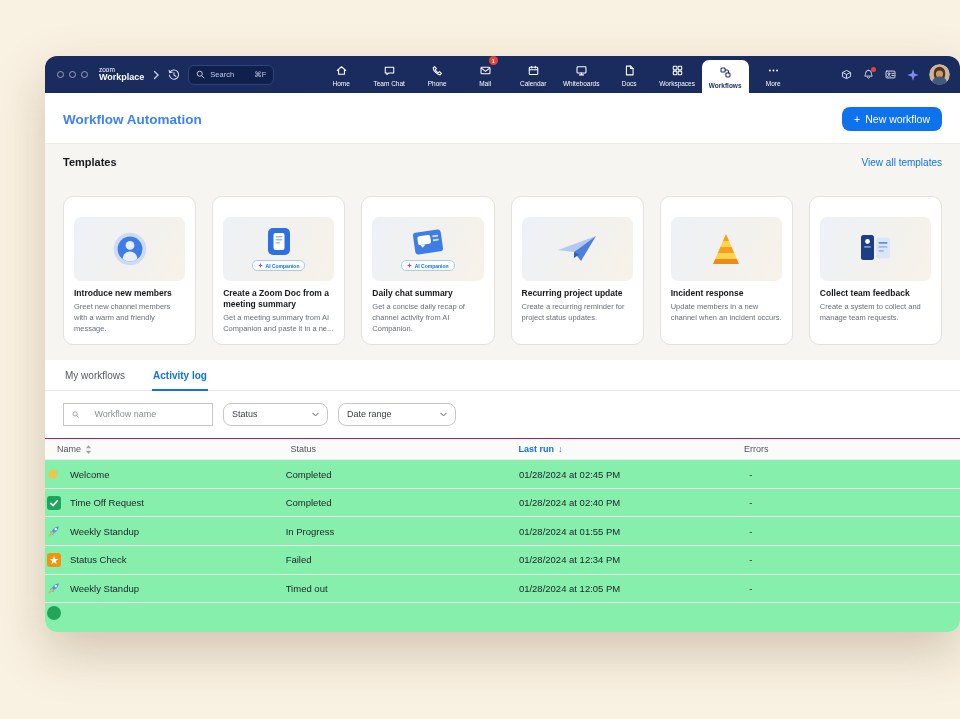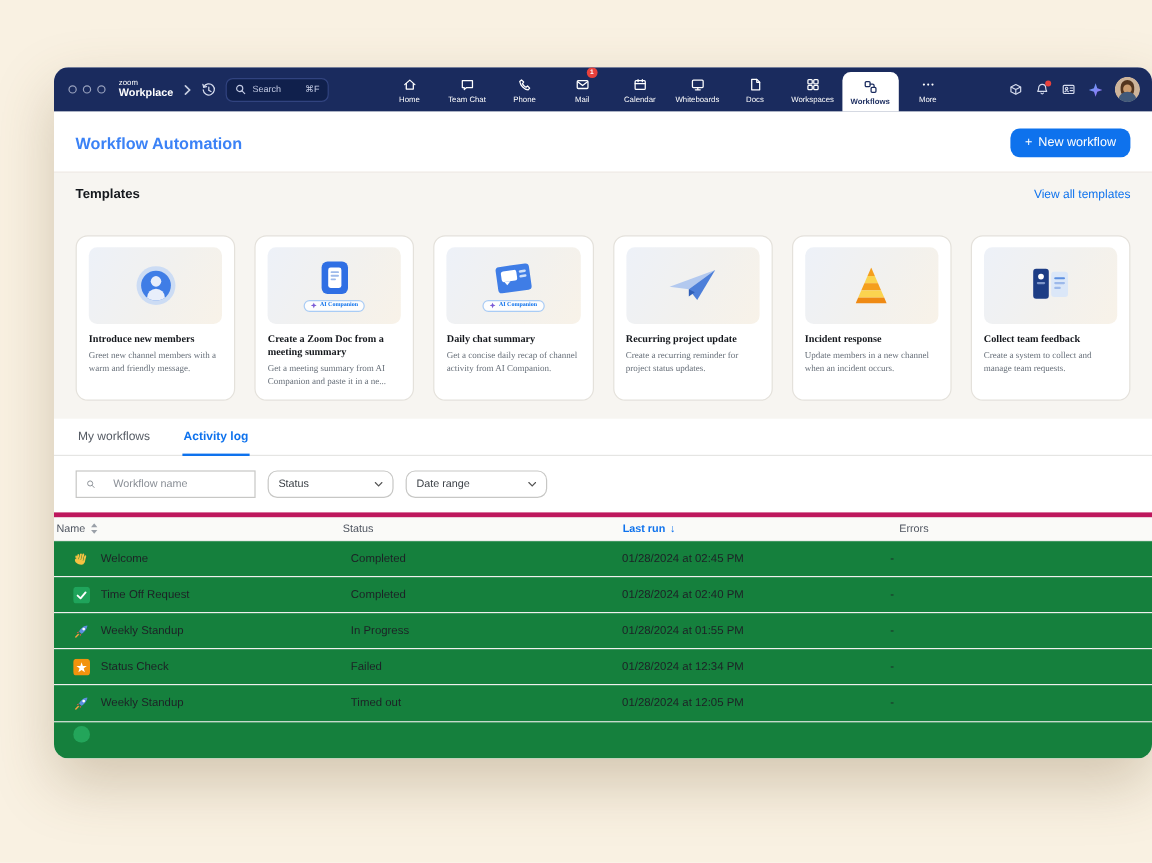--- a/index.html
+++ b/index.html
@@ -42,21 +42,21 @@
   .page-title { font-size:13.5px; font-weight:bold; color:#3b82f6; }
   .btn-primary { background:#0e72ed; color:#fff; border:none; border-radius:8px; font-size:10.5px;
                  padding:6px 12px; display:flex; gap:5px; align-items:center; font-family:inherit; cursor:pointer; }
 
   
   .templates { background:#f7f5f1; border-top:1px solid #efece6; padding:12px 18px 15px; }
   .templates-head { display:flex; justify-content:space-between; align-items:center; margin-bottom:28px; }
   .templates-title { font-size:11px; font-weight:bold; color:#15181d; }
   .link { color:#0e72ed; font-size:10px; text-decoration:none; }
   .cards { display:flex; gap:16px; }
-  .card { flex:1; background:#fff; border:1px solid #e4e1db; border-radius:10px; padding:9px 10px 9px; display:flex; flex-direction:column;font-family:Liberation Serif, serif; }
+  .card { flex:1; background:#fff; border:1px solid #e4e1db; border-radius:10px; padding:20px 10px 9px; display:flex; flex-direction:column; }
   .card-art { height:64px; border-radius:7px; background:linear-gradient(120deg,#edf1f8 0%,#f2f1ee 55%,#f8f2e8 100%);
               display:flex; flex-direction:column; align-items:center; justify-content:center; gap:3px; }
   .card-title { font-size:8.5px; font-weight:bold; color:#15181d; margin:7px 0 3px; line-height:1.3; }
   .card-desc { font-size:7.5px; color:#68707a; line-height:1.45; }
   .ai-pill { display:inline-flex; align-items:center; gap:2.5px; border:1px solid #a9ccf5; background:#fdfdfd;
              color:#0e72ed; font-size:5px; padding:1.5px 5px; border-radius:5px; font-weight:bold; }
 
   
   .tabs { display:flex; gap:26px; padding:0 19px; border-bottom:1px solid #e5e5e3; background:#fff; }
   .tab { font-size:10px; color:#545a63; padding:10px 1px 8px; border-bottom:2px solid transparent; margin-bottom:-1px; cursor:pointer; }
@@ -67,26 +67,26 @@
   .input-wrap { width:150px; height:23px; border:1px solid #c7c7c5; border-radius:0; display:flex;
                 align-items:center; padding:0 8px; gap:15px; background:#fff; color:#8a8f96; }
   .input-wrap input { border:none; outline:none; width:100%; font-size:9px; font-family:inherit; color:#333; }
   .input-wrap input::placeholder { color:#8a8f96; }
   .select { height:23px; border:1px solid #c7c7c5; border-radius:8px; display:flex; align-items:center;
             justify-content:space-between; padding:0 8px; font-size:9px; color:#3a3f45; background:#fff; cursor:pointer; }
   .select.status { width:105px; }
   .select.date { width:118px; }
 
   
-  .thead { display:grid; grid-template-columns:26.2% 25.6% 25.3% 1fr; padding:0 2px; height:28px; align-items:center;
-           background:#fafaf8; border-top:4px solid #be185d; border-bottom:1px solid #ececea; font-size:9px; color:#4f5560; }
+  .thead { display:grid; grid-template-columns:26.2% 25.6% 25.3% 1fr; padding:0 12px; height:28px; align-items:center;
+           background:#fafaf8; border-top:1px solid #be185d; border-bottom:1px solid #ececea; font-size:9px; color:#4f5560; }
   .th { display:flex; align-items:center; gap:4px; }
   .th-lastrun { color:#0e72ed; font-weight:bold; }
-  .trow { display:grid; grid-template-columns:26.2% 25.6% 25.3% 1fr; padding:0 16px; height:36px; align-items:center;
-          font-size:9.5px; color:#1d2126; border-bottom:1px solid #f0f0ee; background:#15803d; }
+  .trow { display:grid; grid-template-columns:26.2% 25.6% 25.3% 1fr; padding:0 2px; height:36px; align-items:center;
+          font-size:9.5px; color:#1d2126; border-bottom:1px solid #f0f0ee; background:#86efac; }
   .name-cell { display:flex; align-items:center; gap:9px; }
   .row-icon { width:14px; height:14px; flex-shrink:0; display:block; }
   .trow.partial { border-bottom:none; align-items:start; padding-top:3px; }
 </style>
 </head>
 <body>
 
 <div class="window">
 
   <div class="topbar">

